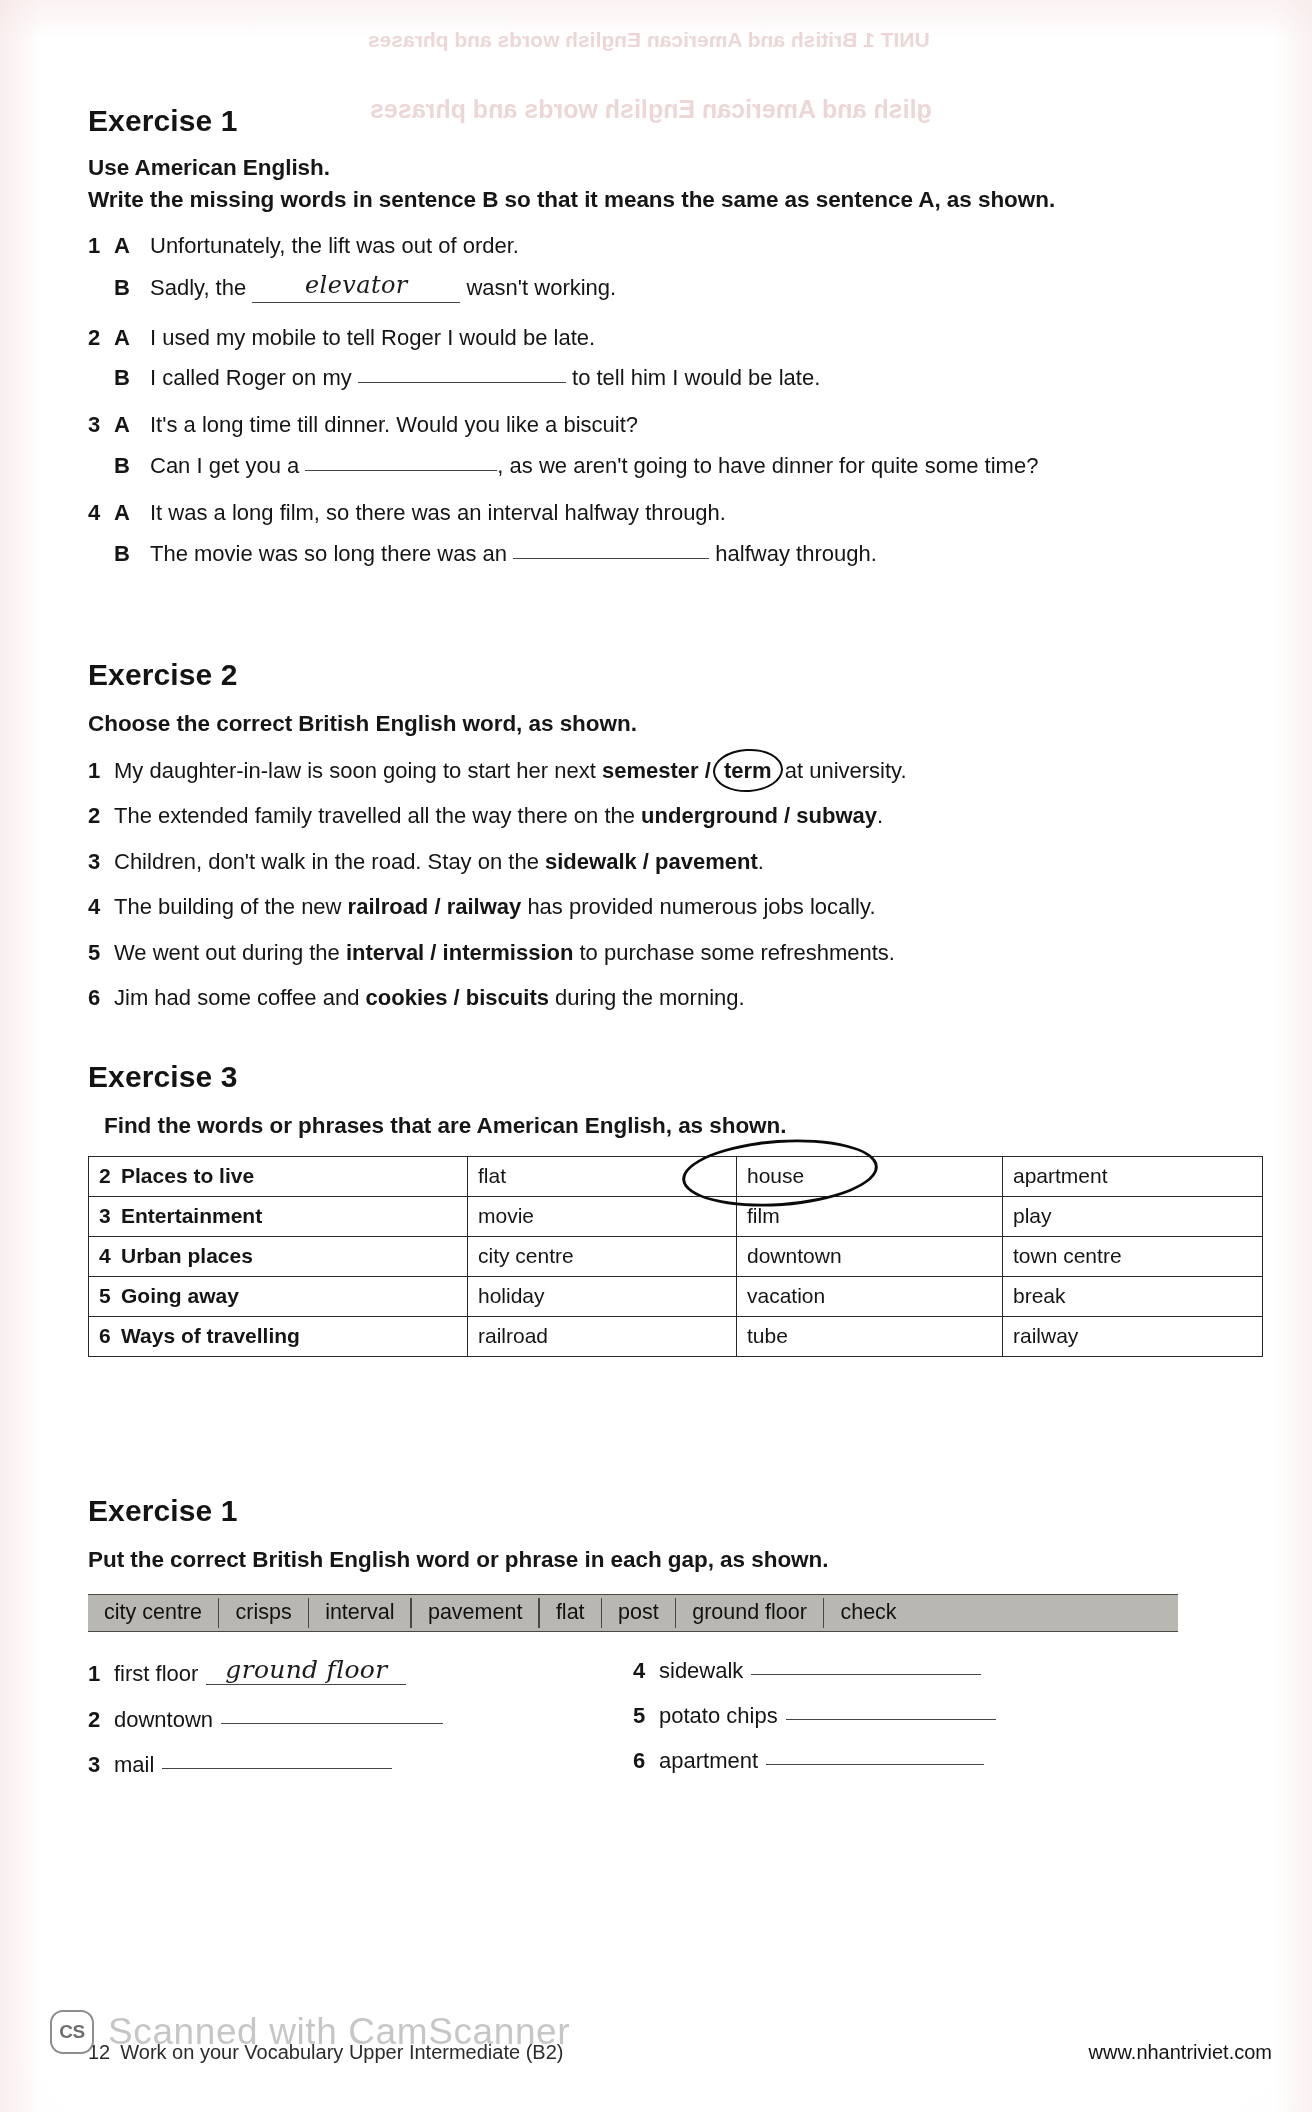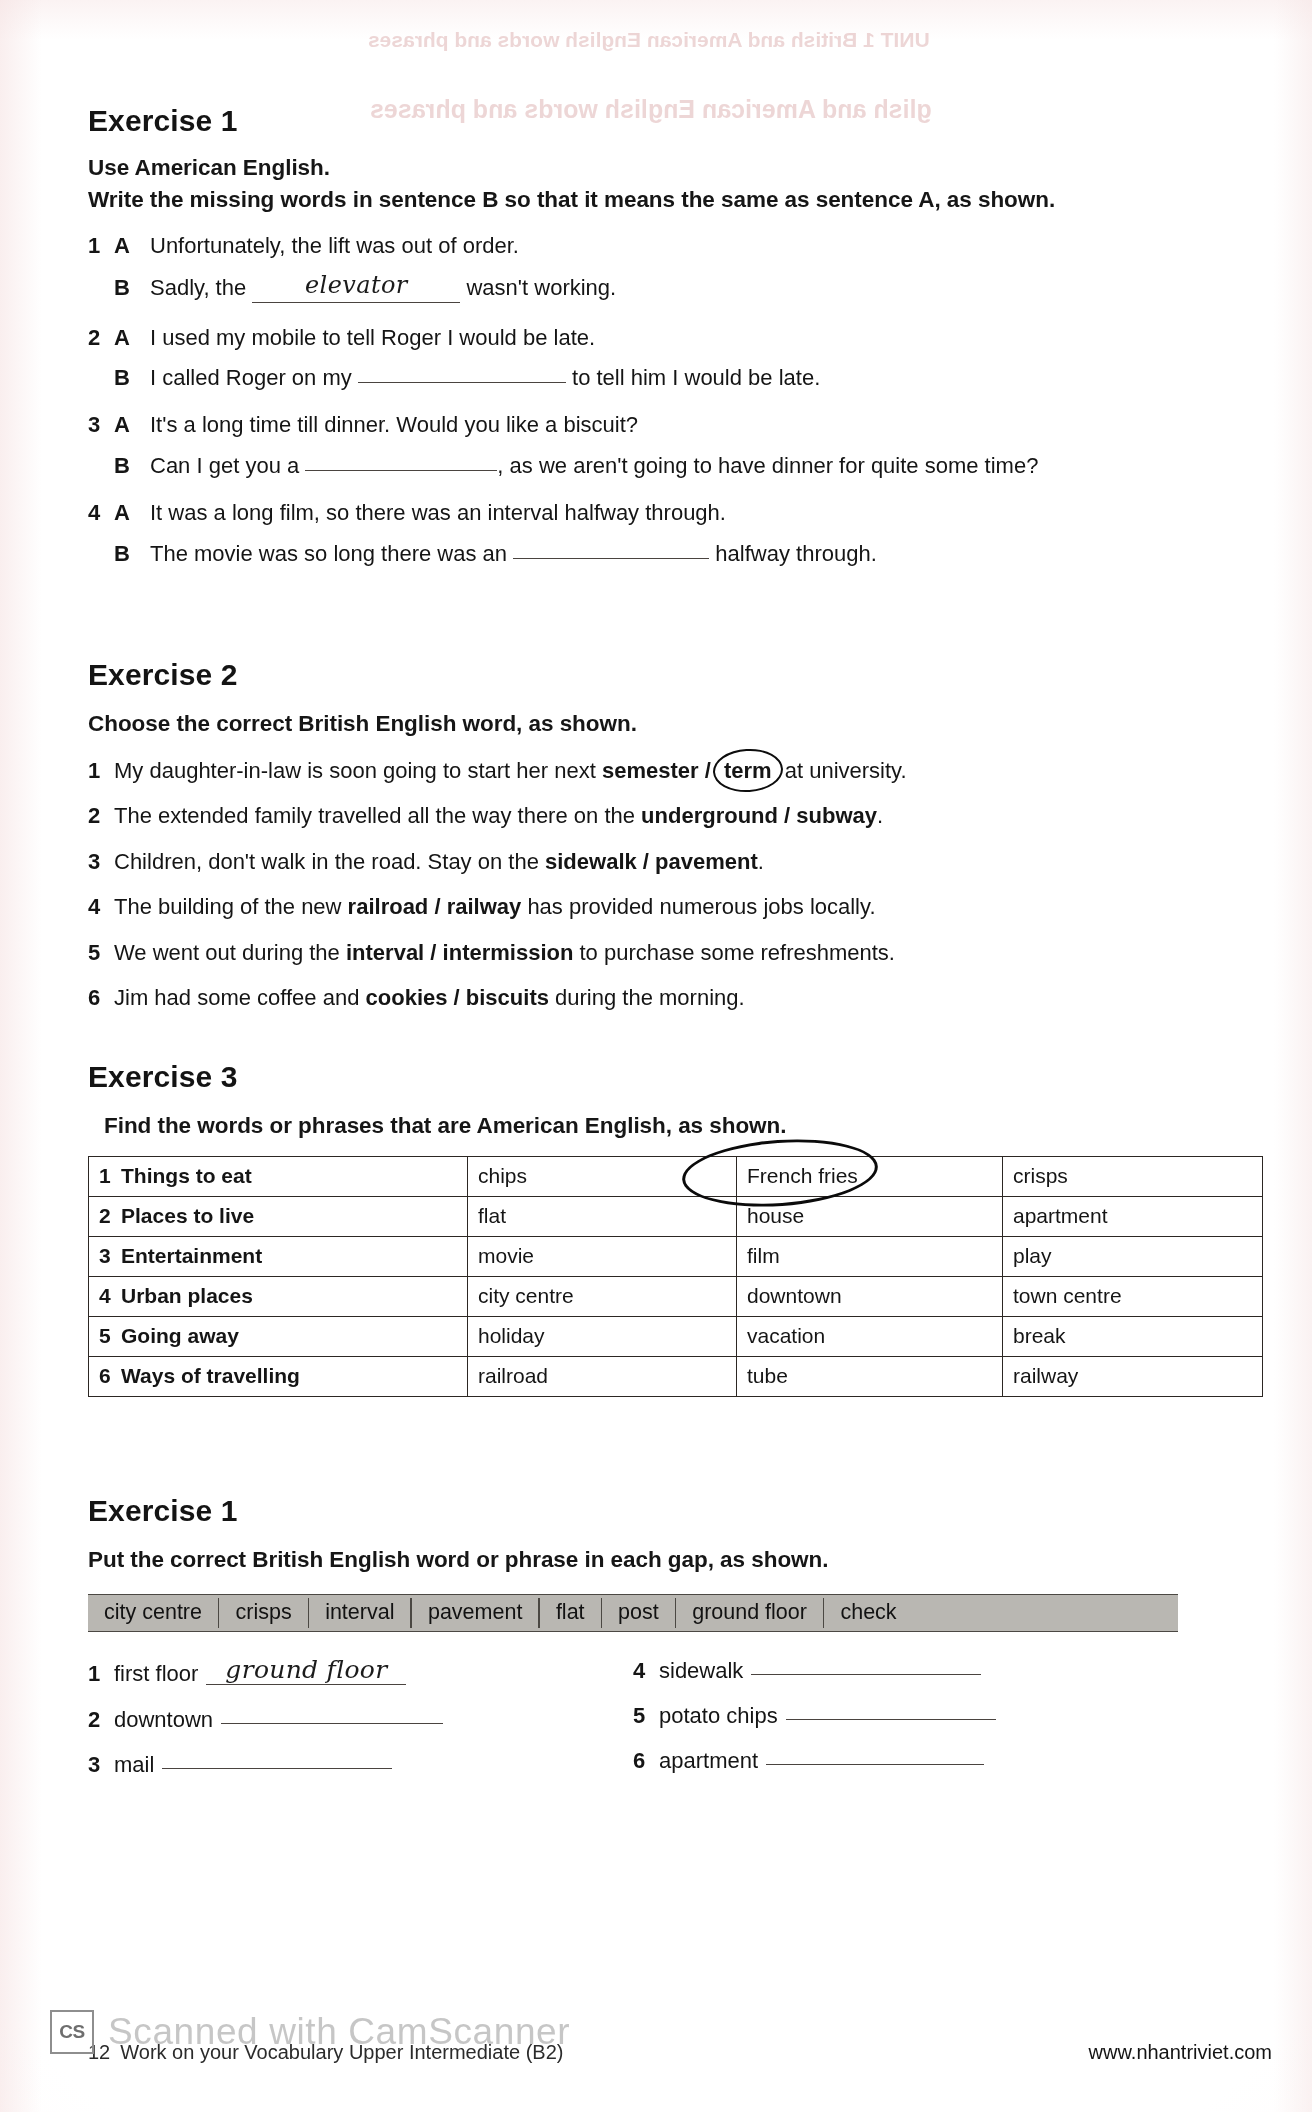--- a/index.html
+++ b/index.html
@@ -269,21 +269,21 @@
     display: flex;
     align-items: center;
     gap: 14px;
     pointer-events: none;
     user-select: none;
   }
   .cs-badge {
     width: 40px;
     height: 40px;
     border: 2.5px solid #8e8e8e;
-    border-radius: 0;
+    border-radius: 13px;
     display: flex;
     align-items: center;
     justify-content: center;
     font-size: 19px;
     font-weight: 700;
     color: #6e6e6e;
     letter-spacing: -0.5px;
     background: rgba(255,255,255,0.2);
   }
   .cs-text {
@@ -418,26 +418,20 @@
     </div>
   </div>
 
   <div style="position:absolute; left:0; top:1060px; width:1130px;">
     <div class="ex-title">Exercise 3</div>
     <div class="ex-instr" style="margin-top:16px;margin-left:16px;">Find the words or phrases that are American English, as shown.</div>
 
     <div style="position:relative; margin-top:14px;">
       <table class="ex3">
         <tbody>
-          <tr>
-            <td class="cat"><span class="idx">1</span><span>Things to eat</span></td>
-            <td class="w1">chips</td>
-            <td class="w2">French fries</td>
-            <td class="w3">crisps</td>
-          </tr>
           <tr>
             <td class="cat"><span class="idx">2</span><span>Places to live</span></td>
             <td class="w1">flat</td>
             <td class="w2">house</td>
             <td class="w3">apartment</td>
           </tr>
           <tr>
             <td class="cat"><span class="idx">3</span><span>Entertainment</span></td>
             <td class="w1">movie</td>
             <td class="w2">film</td>

